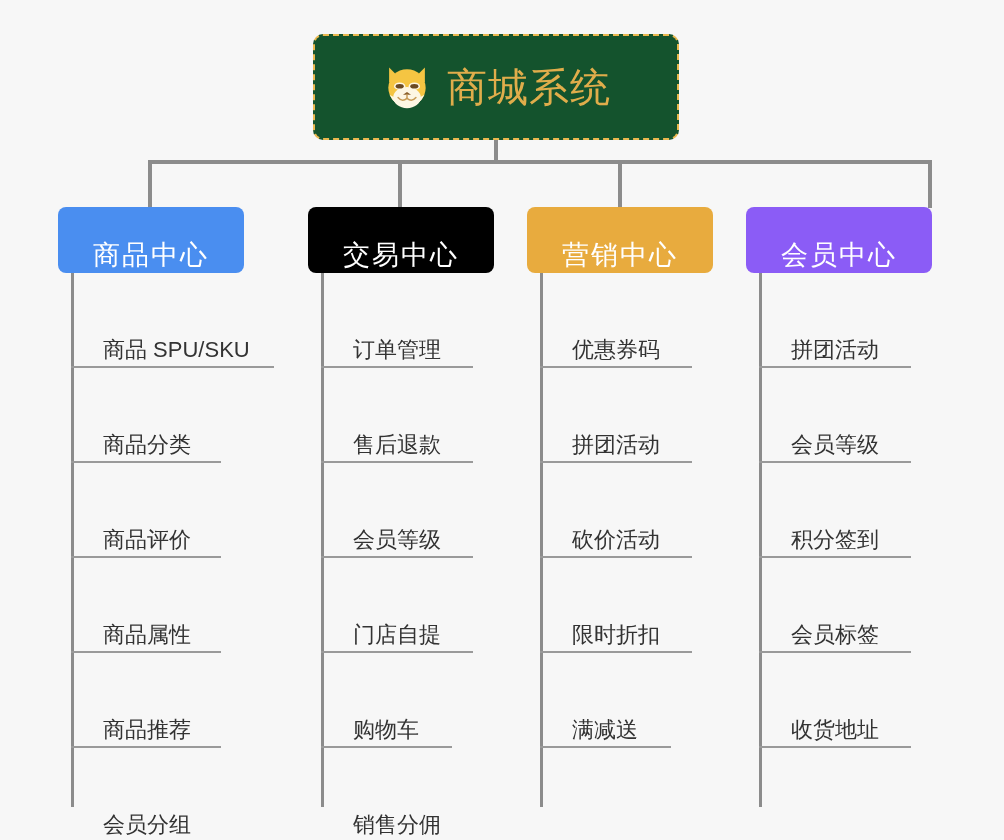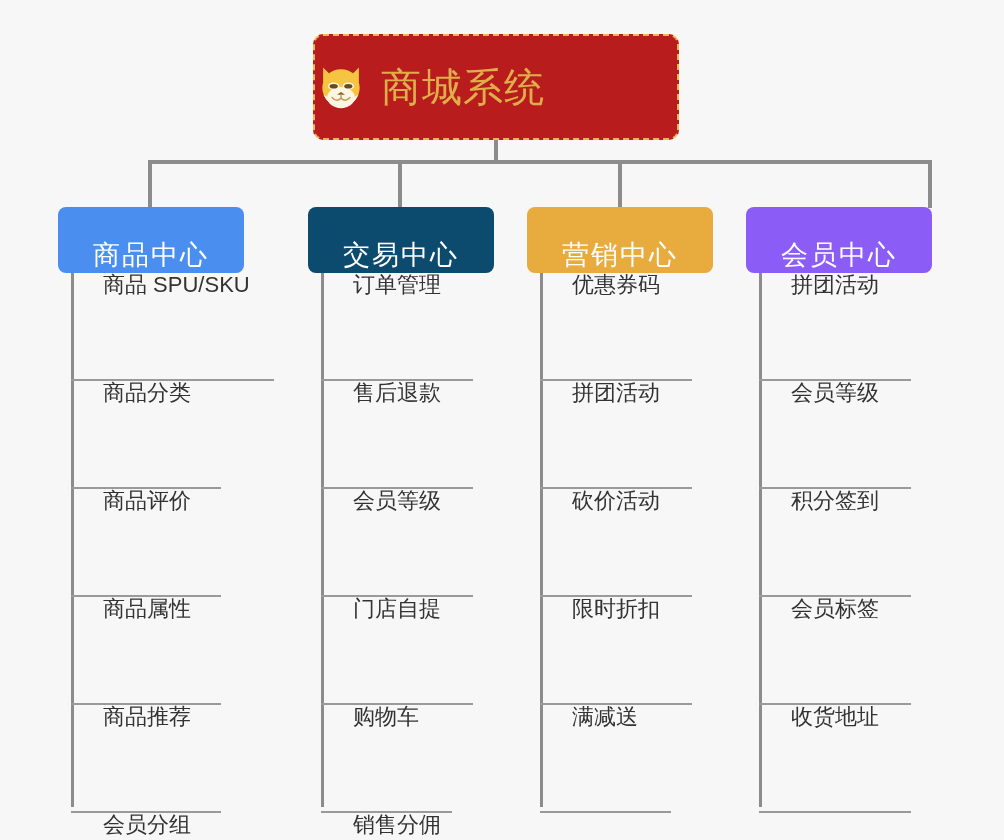--- a/index.html
+++ b/index.html
@@ -20,25 +20,26 @@
   }
 
   
   .root-node {
     position: absolute;
     left: 313px;
     top: 34px;
     width: 366px;
     height: 106px;
     box-sizing: border-box;
-    background: #b91c1c;
+    background: #14532d;
     border: 2px dashed #eab84f;
     border-radius: 10px;
     display: flex;
     align-items: center;
+    justify-content: center;
     gap: 14px;
   }
   .root-emoji {
     width: 52px;
     height: 52px;
     display: block;
     flex: 0 0 auto;
   }
   .root-title {
     color: #e0ad4b;
@@ -97,23 +98,24 @@
   }
   .leaf-spine {
     position: absolute;
     left: 13px;
     top: 0;
     width: 3px;
     background: #8c8c8c;
   }
   .leaf-item {
     position: relative;
-    height: 108px;
+    height: 95px;
     box-sizing: border-box;
     display: flex;
+    align-items: flex-end;
     padding-left: 45px;
     padding-bottom: 6px;
   }
   .leaf-rule {
     position: absolute;
     left: 13px;
     bottom: 0;
     height: 2px;
     background: #9a9a9a;
   }
@@ -184,21 +186,21 @@
         <span class="leaf-rule" style="width:150px;"></span>
       </div>
       <div class="leaf-item">
         <span class="leaf-label">会员分组</span>
         <span class="leaf-rule" style="width:150px;"></span>
       </div>
     </div>
   </div>
 
   <div class="column" style="left:308px;">
-    <div class="cat-header" style="background: #0c4a6e;">
+    <div class="cat-header" style="background: #000000;">
       <span>交易中心</span>
     </div>
     <div class="leaf-list">
       <div class="leaf-spine" style="height:534px;"></div>
       <div class="leaf-item">
         <span class="leaf-label">订单管理</span>
         <span class="leaf-rule" style="width:152px;"></span>
       </div>
       <div class="leaf-item">
         <span class="leaf-label">售后退款</span>

